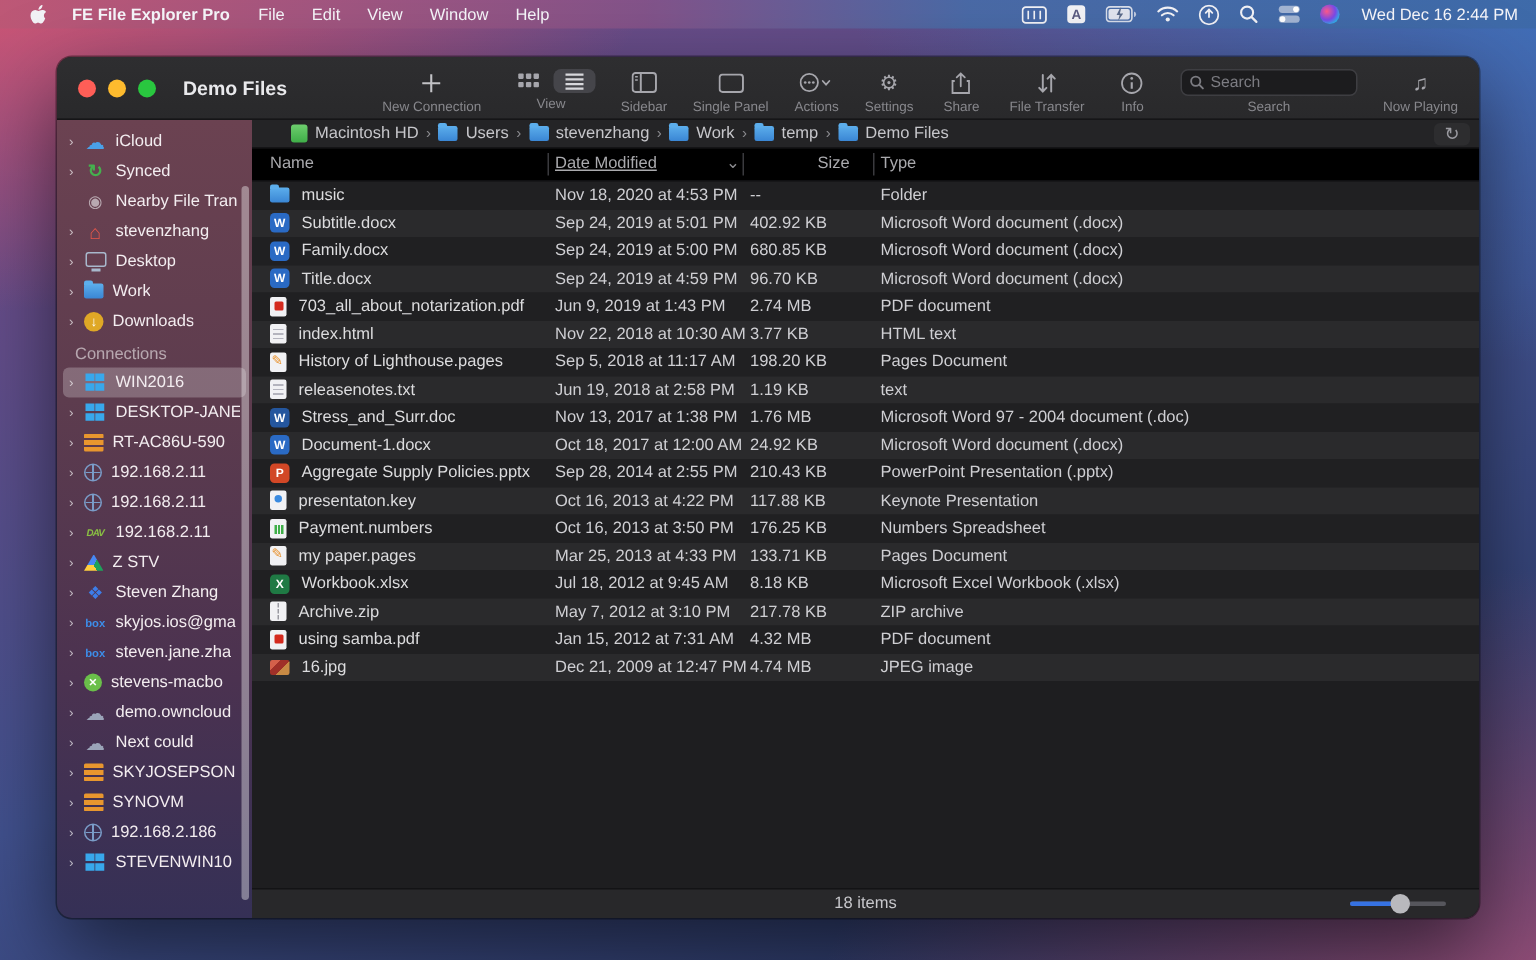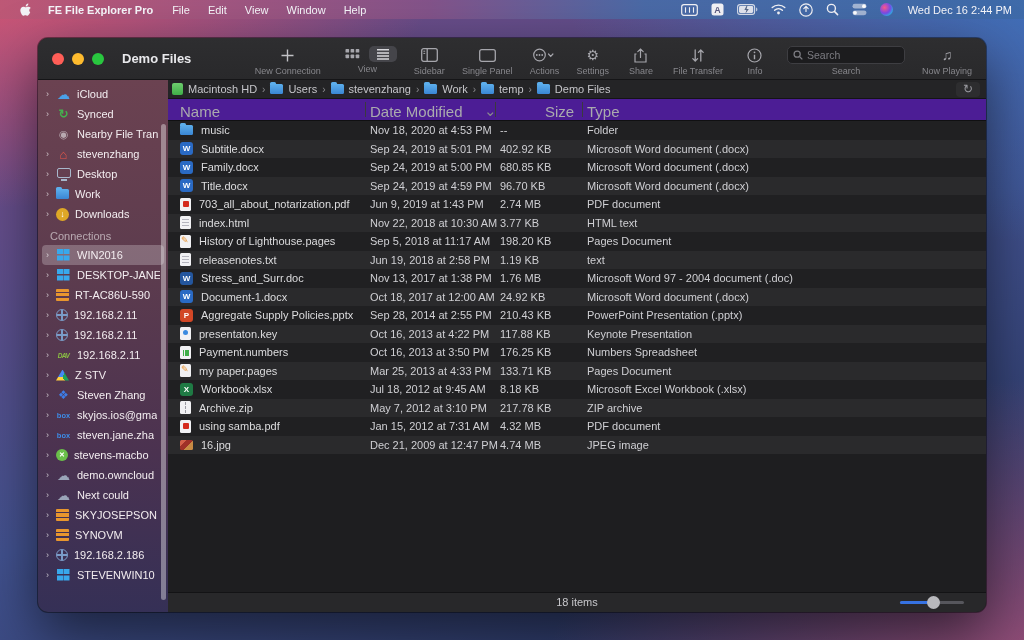--- a/index.html
+++ b/index.html
@@ -76,29 +76,29 @@
   .sb-item {
     height:20px; display:flex; align-items:center; margin:0 4px; padding:0 4px;
     border-radius:4px; color:#f3edf0; font-size:11px; white-space:nowrap; overflow:hidden;
   }
   .sb-item.sel { background:rgba(255,255,255,.24); }
   .sb-chev { width:10px; font-size:9px; color:rgba(255,255,255,.65); flex:none; }
   .sb-label { margin-left:6px; overflow:hidden; }
 
   
   .main { position:absolute; left:130px; top:42px; right:0; bottom:0; background:#1f1f21; display:flex; flex-direction:column; }
-  .crumbbar { height:19px; background:#242426; border-bottom:1px solid #141416; display:flex; align-items:center; padding:0 6px 0 4px; flex:none; }
+  .crumbbar { height:19px; background:#242426; border-bottom:1px solid #141416; display:flex; align-items:center; padding:0 6px 0 26px; flex:none; }
   .crumb { display:flex; align-items:center; gap:5px; color:#c6c6ca; font-size:11px; white-space:nowrap; }
   .crumb-sep { color:#8a8a8e; font-size:10px; margin:0 5px; }
   .refresh-btn { margin-left:auto; color:#9a9aa0; font-size:12px; background:#2d2d2f; border-radius:4px; padding:0 7px; line-height:15px; }
 
-  .thead { height:22px; background:#4c1d95; border-bottom:1px solid #101012; position:relative; flex:none;
-    font-size:15px; color:#aaaaae; }
+  .thead { height:22px; background:#000000; border-bottom:1px solid #101012; position:relative; flex:none;
+    font-size:11px; color:#aaaaae; }
   .thead .hname { position:absolute; left:12px; top:4px; }
-  .thead .hdate { position:absolute; left:202px; top:4px; }
+  .thead .hdate { position:absolute; left:202px; top:4px;text-decoration:underline; }
   .thead .hsize { position:absolute; left:332px; top:4px;margin-left:45px; }
   .thead .htype { position:absolute; left:419px; top:4px; }
   .thead .hsort { position:absolute; left:316px; top:3px; color:#8a8a8e; }
   .thead .vsep { position:absolute; top:3px; bottom:3px; width:1px; background:#3a3a3e; }
 
   .rows { flex:none; }
   .frow { position:relative; height:18.5px; font-size:11px; color:#dcdcde; }
   .frow:nth-child(even) { background:#2a2a2c; }
   .frow:nth-child(odd) { background:#202022; }
   .cell-name { position:absolute; left:12px; top:0; height:100%; display:flex; align-items:center; gap:8px; width:186px; overflow:hidden; }

